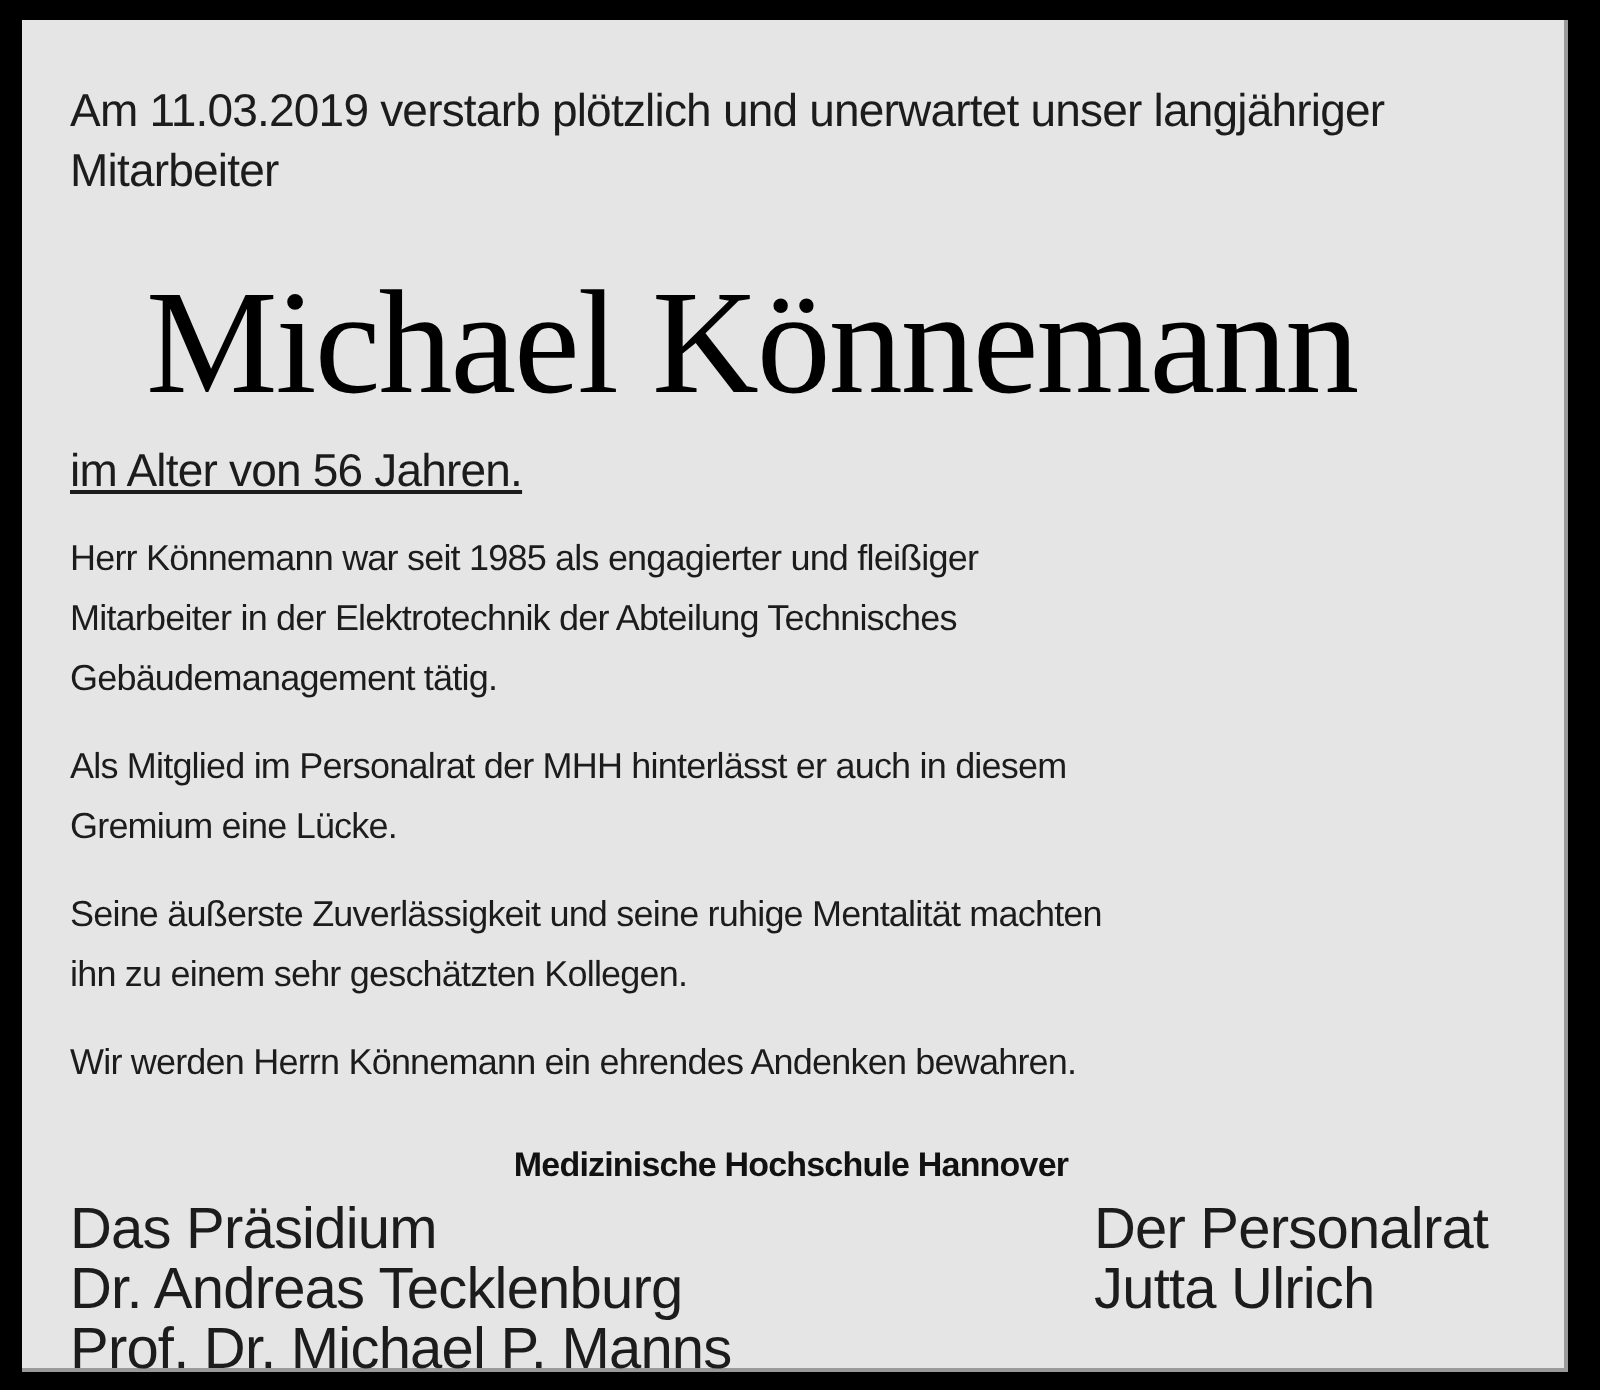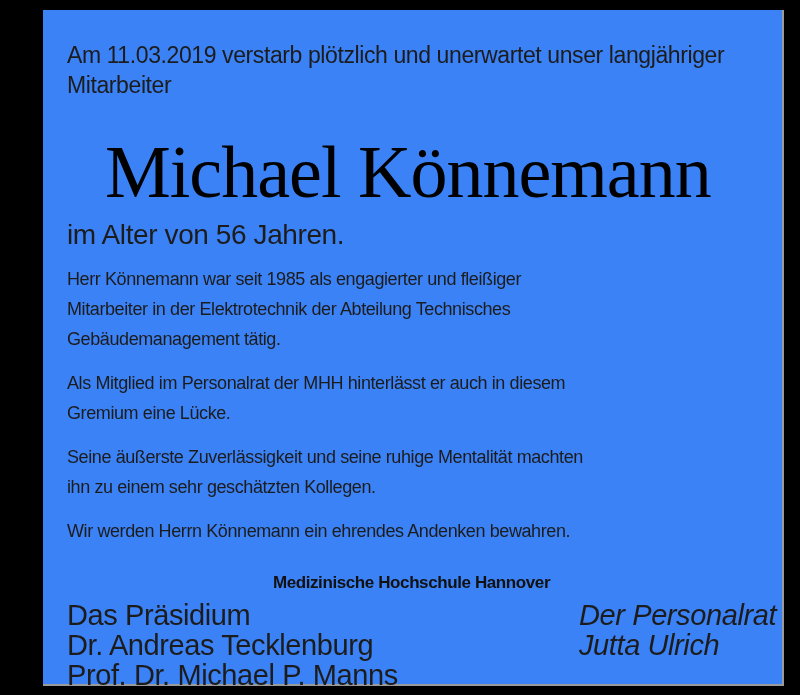--- a/index.html
+++ b/index.html
@@ -15,24 +15,23 @@
     background: #000;
     overflow: hidden;
     font-family: "Liberation Sans", sans-serif;
   }
   .page {
     position: absolute;
     top: 10px;
     left: 11px;
     right: 16px;
     bottom: 9px;
-    background: #3b82f6;
+    background: #e5e5e5;
     box-shadow: inset -2px -2px 0 #9a9a9a;
     overflow: hidden;
-    margin-left: 32px;
   }
   .content {
     position: relative;
     padding: 20px 12px 0 24px;
     color: #1c1c1c;
   }
   .intro {
     white-space: pre;
     font-size: 23px;
     line-height: 30px;
@@ -44,24 +43,25 @@
     font-weight: normal;
     font-size: 74px;
     line-height: 76px;
     letter-spacing: -1px;
     color: #000;
     margin: 34px 0 0 38px;
     white-space: pre;
   }
   .age-line {
     white-space: pre;
-    font-size: 28px;
+    font-size: 23px;
     line-height: 30px;
     letter-spacing: -0.4px;
     margin: 10px 0 0 0;
+    text-decoration: underline;
   }
   .para {
     white-space: pre;
     font-size: 18px;
     line-height: 30px;
     letter-spacing: -0.4px;
     margin: 14px 0 0 0;
   }
   .org-heading {
     font-size: 17px;
@@ -79,21 +79,20 @@
     line-height: 30px;
     letter-spacing: -0.4px;
   }
   .sig-col-left {
     display: block;
   }
   .sig-col-right {
     position: absolute;
     top: 0;
     left: 512px;
-    font-style: italic;
   }
   .sig-line {
     white-space: pre;
   }
 </style>
 </head>
 <body>
 
 <div class="frame">
   <div class="page">

